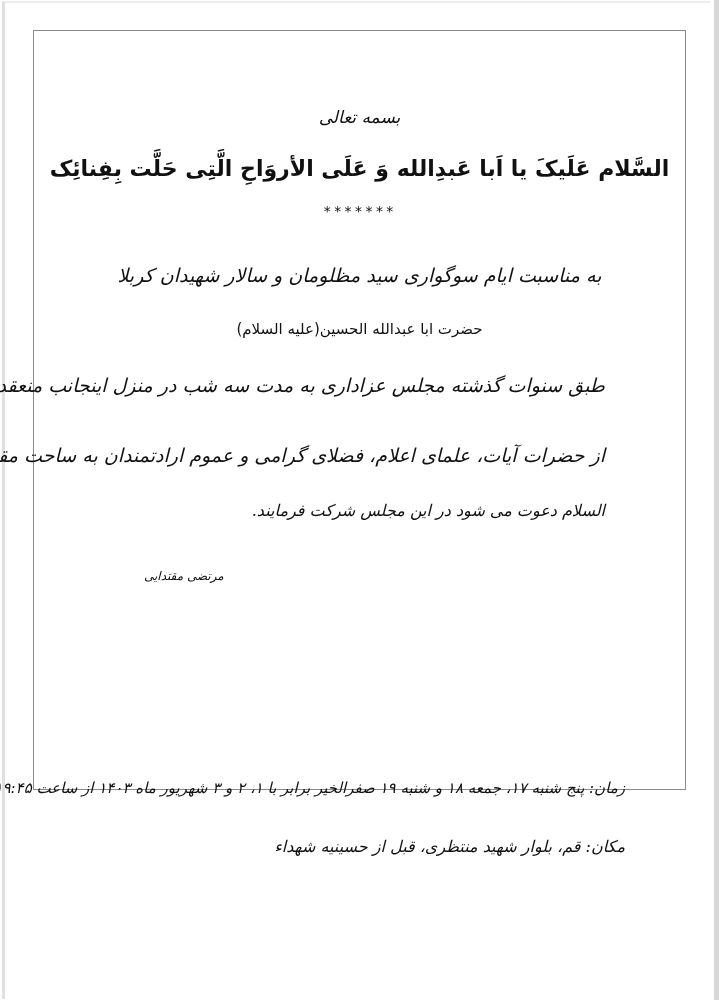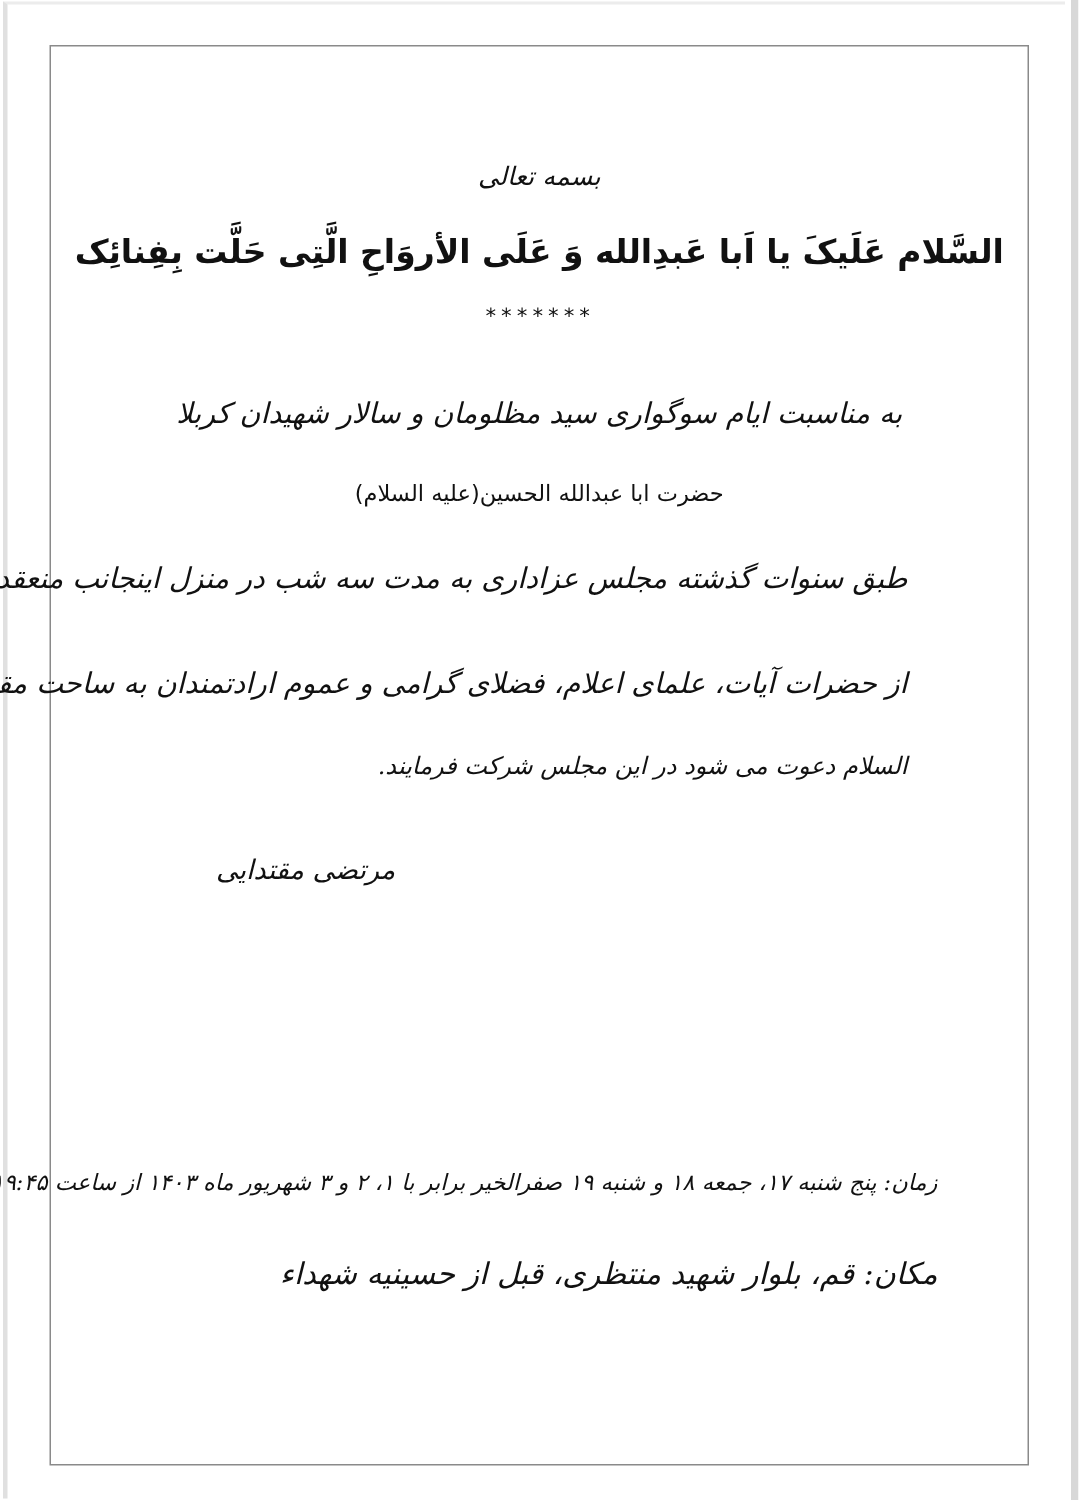--- a/index.html
+++ b/index.html
@@ -15,21 +15,21 @@
       position: absolute; left: 2px; top: 1px; width: 708px; height: 998px;
       border-left: 3px solid #e0e0e0;
       border-top: 2px solid #ececec;
       box-sizing: border-box;
     }
     .right-bar {
       position: absolute; right: 0; top: 0; width: 5px; height: 1000px;
       background: #d8d8d8;
     }
     .frame {
-      position: absolute; left: 33px; top: 30px; width: 653px; height: 947px;
+      position: absolute; left: 33px; top: 30px; width: 653px; height: 760px;
       border: 1.5px solid #8a8a8a;
       box-sizing: border-box;
     }
     .line {
       position: absolute;
       direction: rtl;
       white-space: nowrap;
       unicode-bidi: plaintext;
     }
     .center { left: 0; right: 0; text-align: center; }
@@ -37,23 +37,23 @@
     .naskh { font-family: "DejaVu Sans", "Liberation Sans", sans-serif; font-weight: bold; }
 
     #l-bismihi { top: 76px; font-size: 17px; }
     #l-salam { top: 125px; font-size: 22px; }
     #l-stars { top: 172px; font-size: 14px; letter-spacing: 2px; font-family: "DejaVu Sans Mono", monospace; }
     #l-occasion { top: 233px; font-size: 19px; }
     #l-hazrat { top: 289px; font-size: 15px; font-weight: normal; }
     #l-p1 { top: 343px; right: 80px; font-size: 19px; }
     #l-p2a { top: 413px; right: 80px; font-size: 19px; }
     #l-p2b { top: 470px; right: 80px; font-size: 16px; }
-    #l-sign { top: 538px; left: 110px; font-size: 18px; }
+    #l-sign { top: 538px; left: 110px; font-size: 12px; }
     #l-time { top: 748px; right: 60px; font-size: 15px; }
-    #l-place { top: 806px; right: 60px; font-size: 20px; }
+    #l-place { top: 806px; right: 60px; font-size: 16px; }
   </style>
 </head>
 <body>
 
 <div class="page-edge"></div>
 <div class="right-bar"></div>
 
 <div class="frame">
   <div id="l-bismihi" class="line center calli">بسمه تعالی</div>
   <div id="l-salam" class="line center naskh">السَّلام عَلَیکَ یا اَبا عَبدِالله وَ عَلَی الأروَاحِ الَّتِی حَلَّت بِفِنائِک</div>

